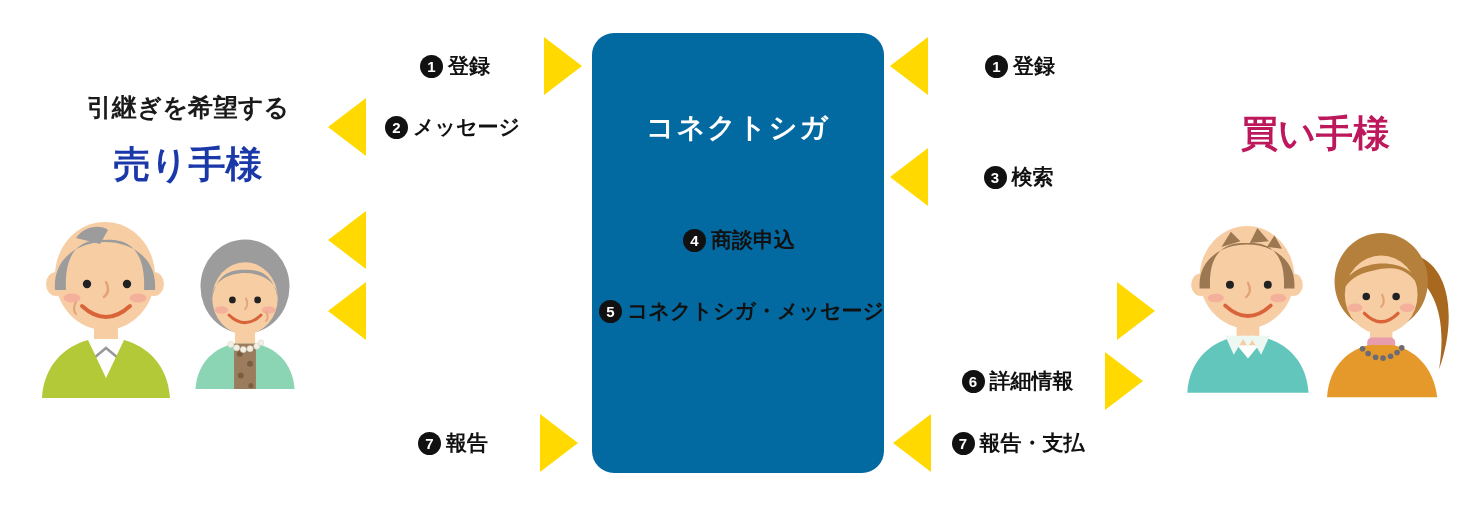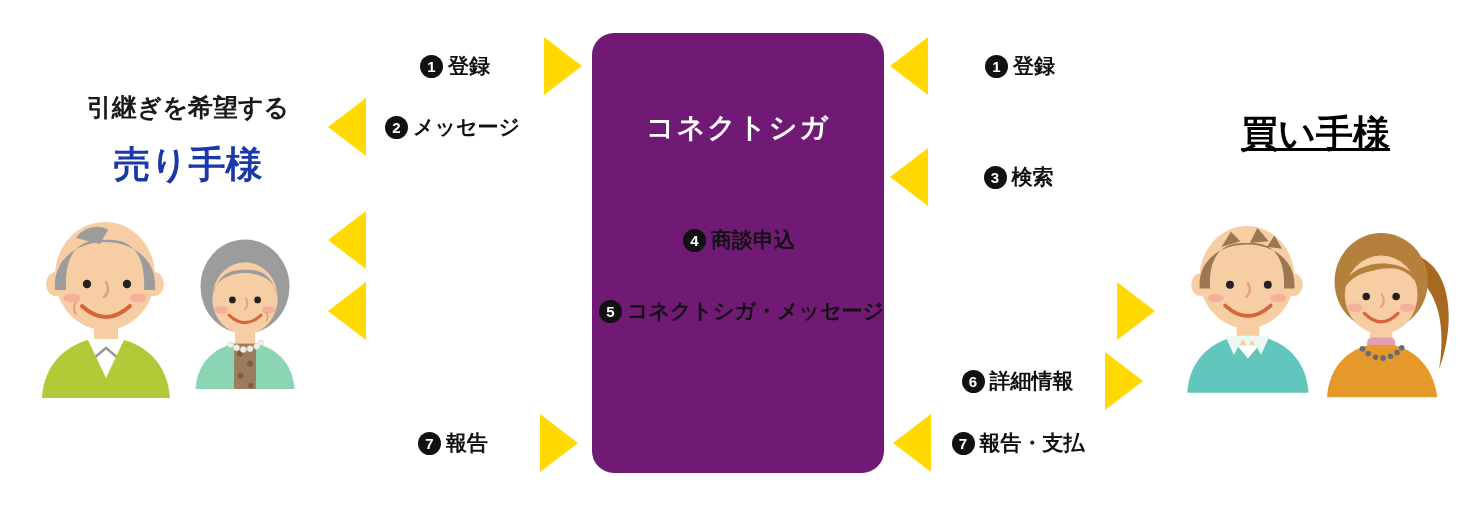--- a/index.html
+++ b/index.html
@@ -3,34 +3,34 @@
 <meta charset="utf-8">
 <style>
   html,body{margin:0;padding:0;background:#fff;}
   .canvas{
     position:relative;width:1473px;height:511px;background:#fff;overflow:hidden;
     font-family:"Liberation Sans","DejaVu Sans",sans-serif;color:#111;
   }
   
   .center-box{
     position:absolute;left:592px;top:33px;width:292px;height:440px;
-    background:#701a75;border-radius:22px;z-index:1;
+    background:#0369a1;border-radius:22px;z-index:1;
     display:flex;justify-content:center;align-items:flex-start;
   }
   .center-box .title{
     margin-top:76px;color:#fff;font-size:28px;font-weight:bold;letter-spacing:2px;white-space:nowrap;
   }
   
   .caption{position:absolute;z-index:2;text-align:center;}
   .caption .line1{font-size:25px;font-weight:bold;color:#1a1a1a;line-height:1.25;}
   .caption .line2{font-size:37px;font-weight:bold;line-height:1.2;margin-top:20px;}
   .caption-seller{left:28px;top:92px;width:320px;}
   .caption-seller .line2{color:#1A38A8;}
   .caption-buyer{left:1158px;top:92px;width:315px;}
-  .caption-buyer .line2{color:#000000;text-decoration:underline;}
+  .caption-buyer .line2{color:#be185d;}
   
   .arrow{position:absolute;height:58px;z-index:3;display:flex;align-items:center;}
   .arrow.dir-right::after{
     content:"";position:absolute;right:0;top:0;width:0;height:0;
     border-top:29px solid transparent;border-bottom:29px solid transparent;border-left:38px solid #FFD900;
   }
   .arrow.dir-left::before{
     content:"";position:absolute;left:0;top:0;width:0;height:0;
     border-top:29px solid transparent;border-bottom:29px solid transparent;border-right:38px solid #FFD900;
   }

